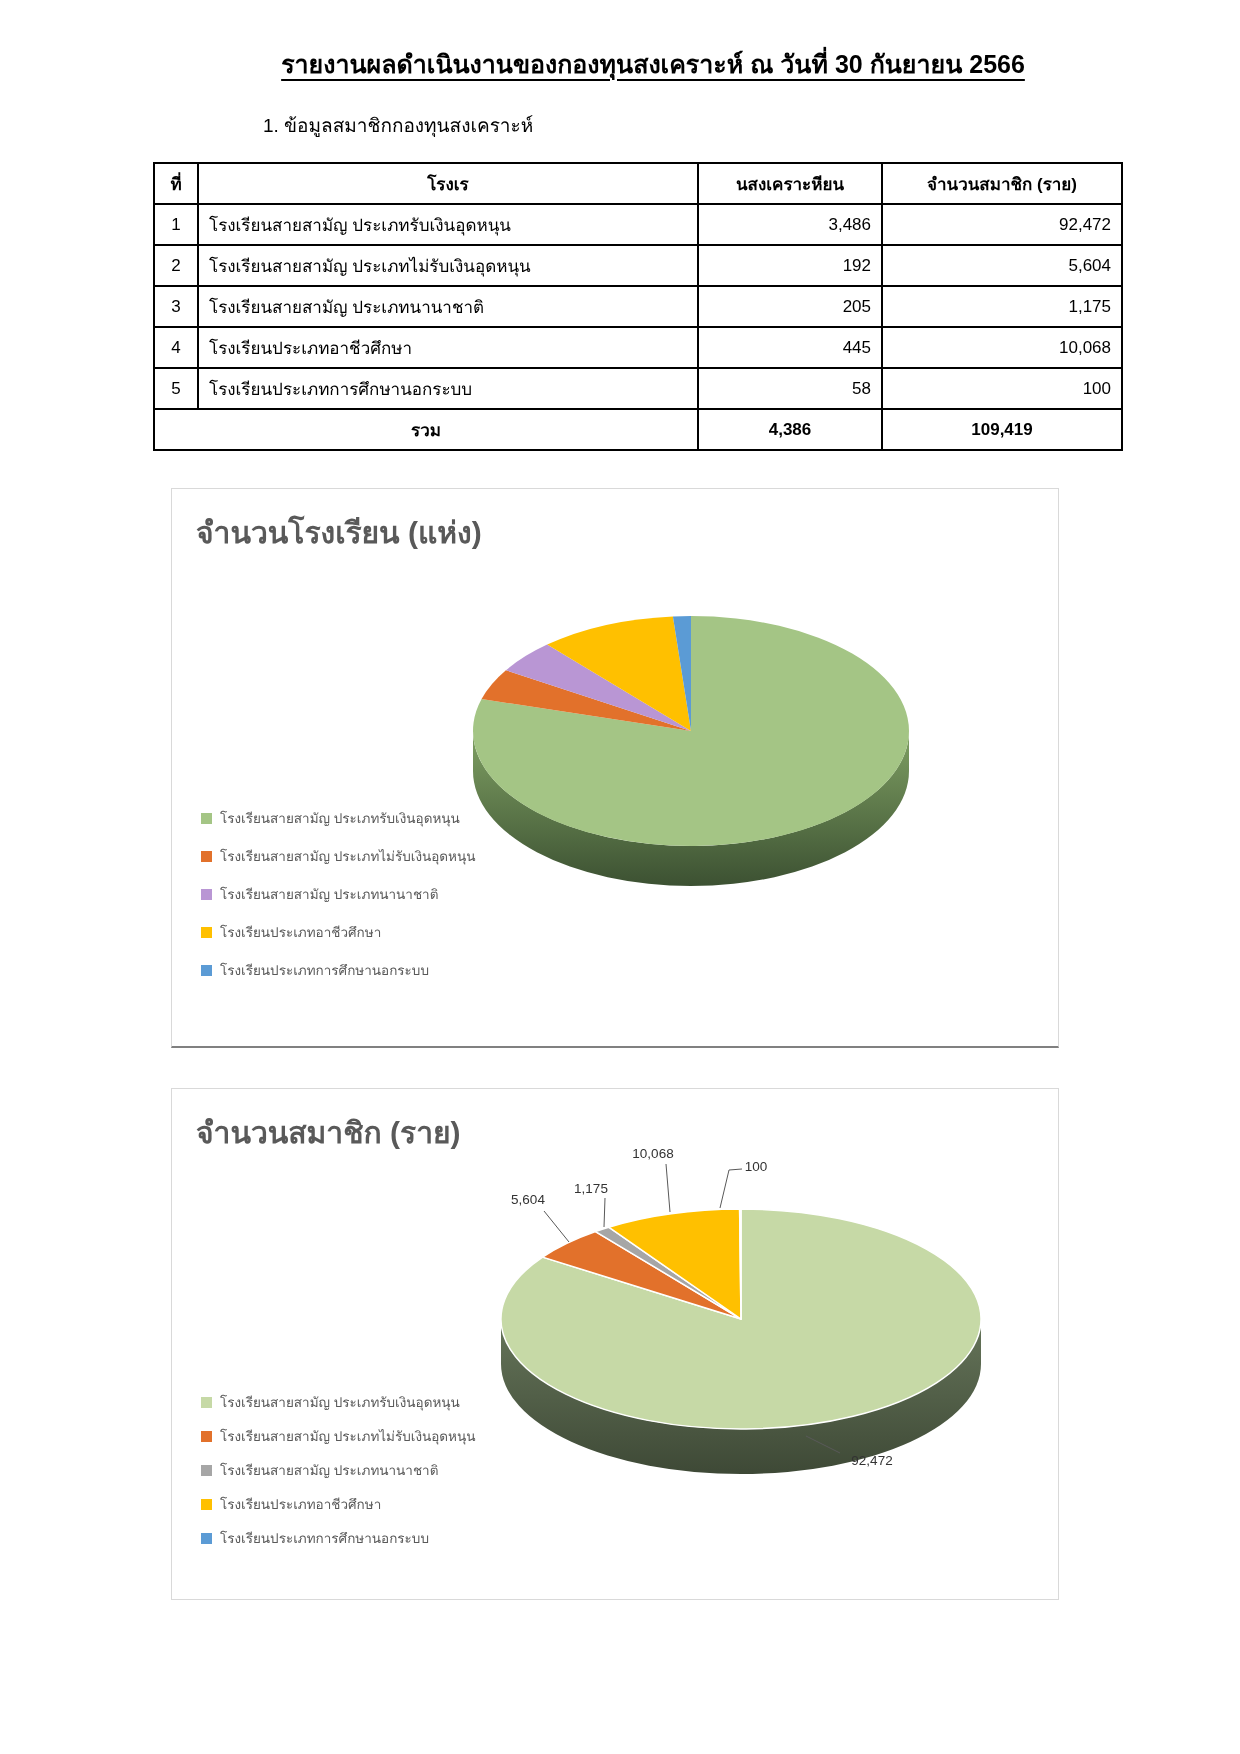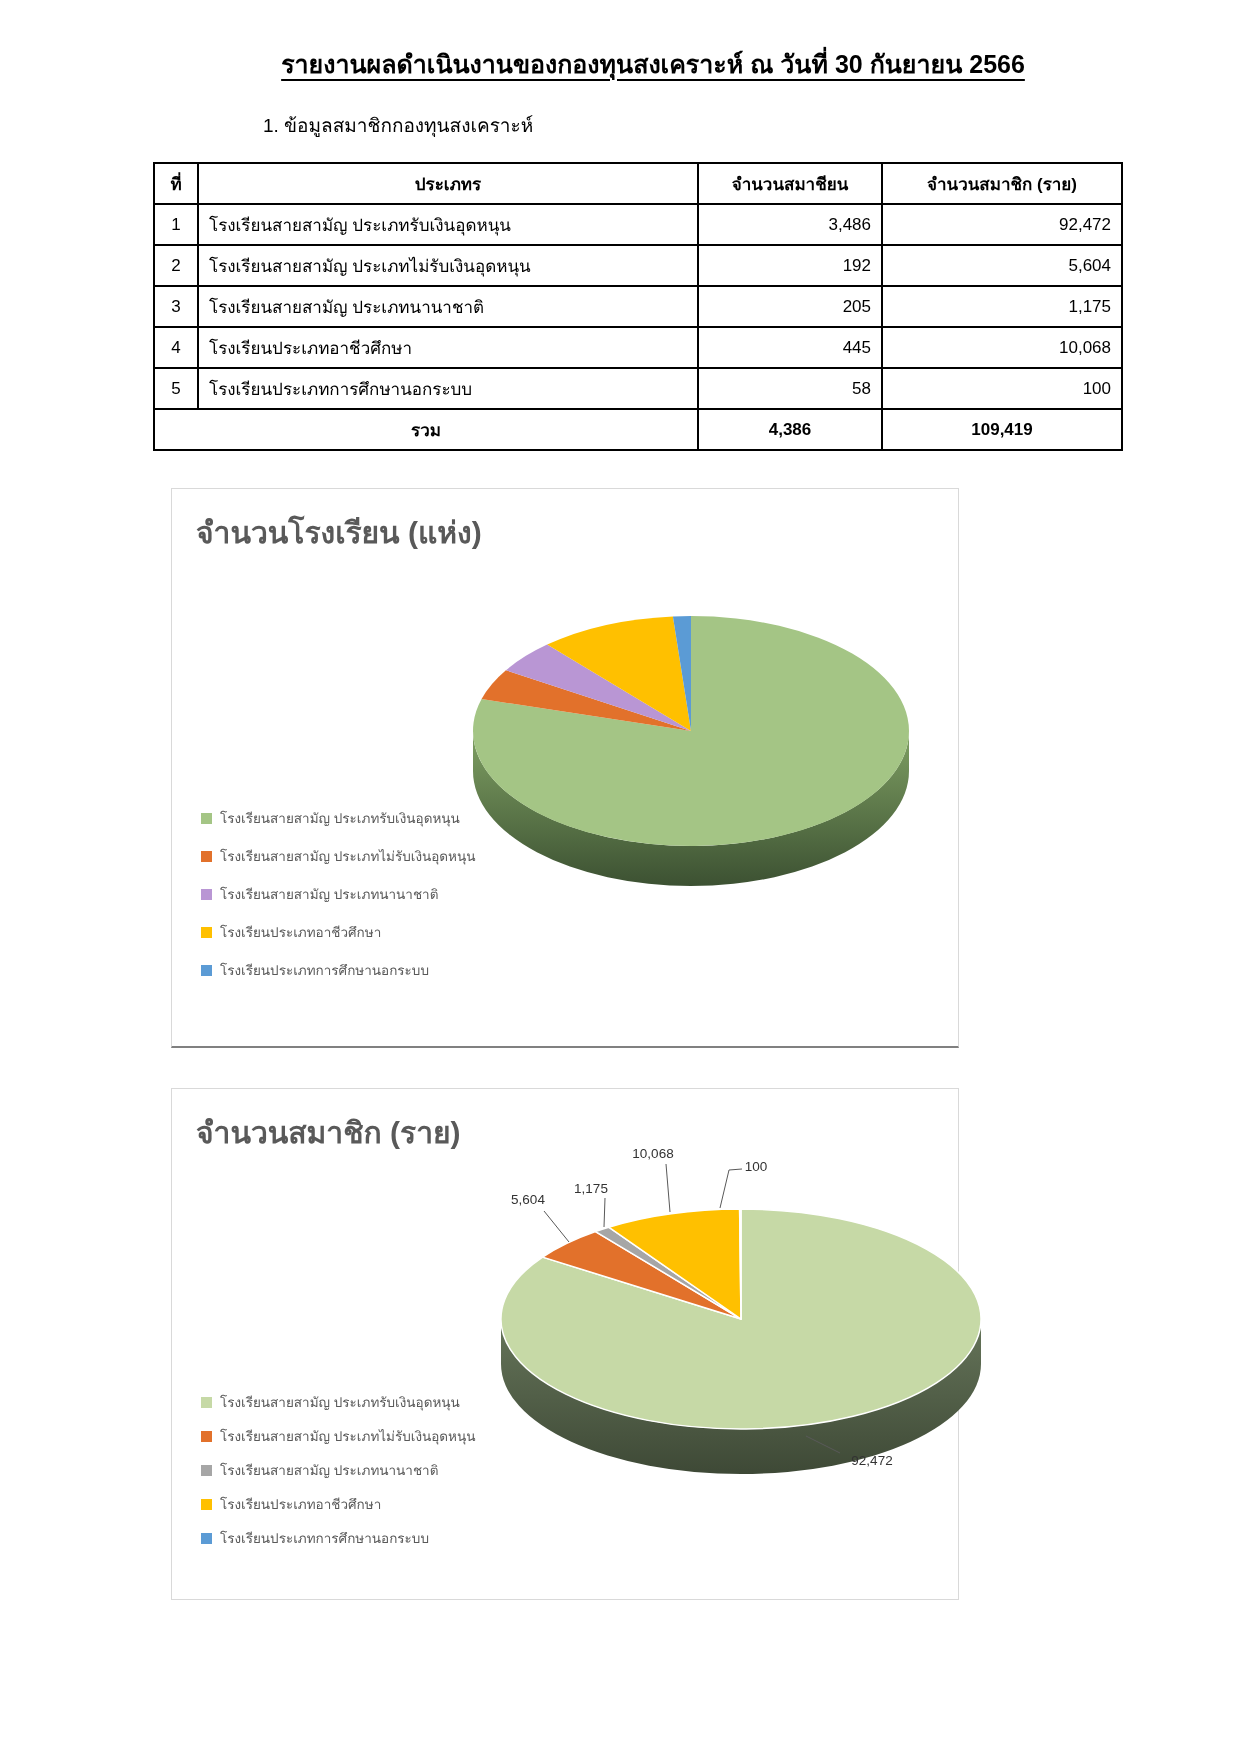--- a/index.html
+++ b/index.html
@@ -6,21 +6,21 @@
   body{width:1240px;height:1754px;position:relative;font-family:"Liberation Sans","DejaVu Sans",sans-serif;color:#000;}
   .page-title{position:absolute;top:44px;left:0;width:100%;text-align:center;font-size:25px;font-weight:bold;text-decoration:underline;text-underline-offset:6px;margin-left:33px;}
   .section-heading{position:absolute;top:110px;left:263px;font-size:19px;font-weight:normal;}
   table.member-table{position:absolute;left:153px;top:162px;width:968px;border-collapse:collapse;table-layout:fixed;font-size:17px;}
   table.member-table th,table.member-table td{border:2px solid #000;height:41px;padding:0 10px;overflow:hidden;white-space:nowrap;box-sizing:border-box;}
   table.member-table th{font-weight:bold;text-align:center;padding:0 4px;}
   td.c-no{text-align:center;}
   td.c-type{text-align:left;}
   td.c-num{text-align:right;}
   tr.total-row td{font-weight:bold;text-align:center;}
-  .chart-box{position:absolute;left:171px;width:788px;background:#fff;border:1px solid #d9d9d9;box-sizing:border-box;}
+  .chart-box{position:absolute;left:171px;width:888px;background:#fff;border:1px solid #d9d9d9;box-sizing:border-box;}
   #chart1{top:488px;height:560px;border-bottom:2px solid #808080;}
   #chart2{top:1088px;height:512px;}
   .chart-title{position:absolute;left:24px;top:24px;font-size:30px;font-weight:bold;color:#595959;line-height:1.35;}
   .chart-svg{position:absolute;left:0;top:0;}
   .legend-item{position:absolute;left:29px;display:flex;align-items:center;gap:8px;font-size:13.5px;color:#595959;white-space:nowrap;}
   .swatch{width:11px;height:11px;display:inline-block;flex:0 0 auto;}
   .data-label{position:absolute;transform:translate(-50%,-50%);font-size:13.5px;color:#333;white-space:nowrap;}
 </style>
 </head>
 <body>
@@ -31,22 +31,22 @@
 <table class="member-table">
   <colgroup>
     <col style="width:44px">
       <col style="width:500px">
       <col style="width:184px">
       <col style="width:240px">
   </colgroup>
   <thead>
     <tr>
       <th>ที่</th>
-      <th>ประเภทร</th>
-      <th>จำนวนสมาชียน</th>
+      <th>โรงเร</th>
+      <th>นสงเคราะหียน</th>
       <th>จำนวนสมาชิก (ราย)</th>
     </tr>
   </thead>
   <tbody id="table-body">
       <tr>
         <td class="c-no">1</td>
         <td class="c-type">โรงเรียนสายสามัญ ประเภทรับเงินอุดหนุน</td>
         <td class="c-num">3,486</td>
         <td class="c-num">92,472</td>
       </tr>

